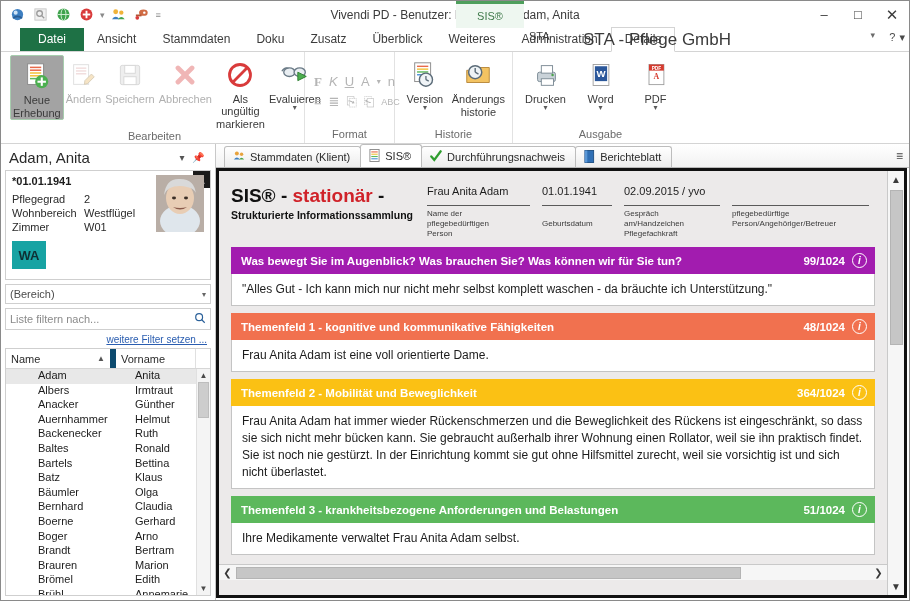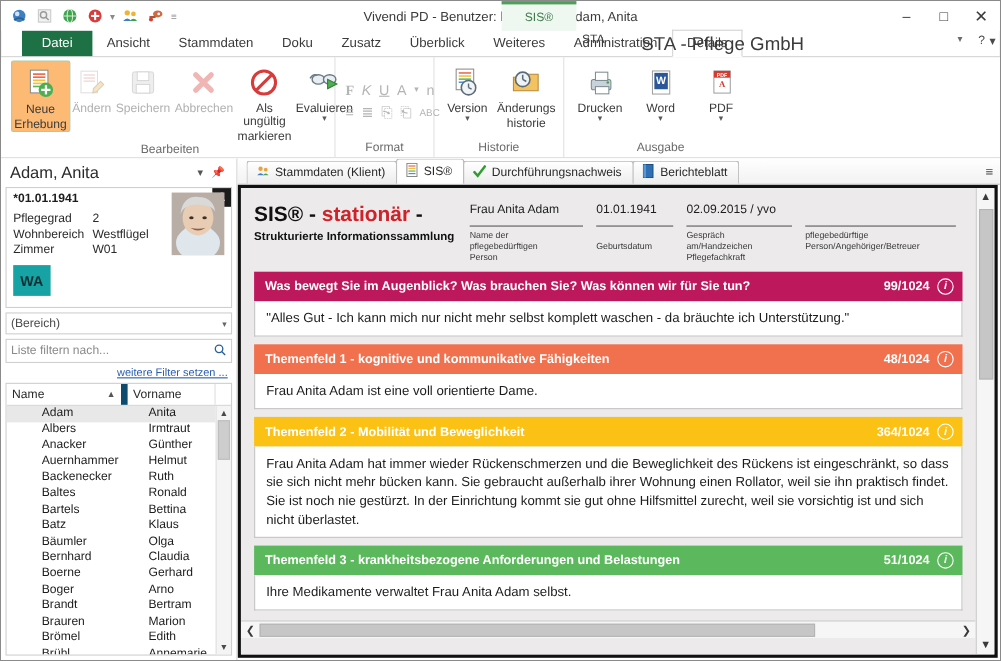--- a/index.html
+++ b/index.html
@@ -110,21 +110,21 @@
   .rgroup-items { flex:1; display:flex; align-items:flex-start; gap:0px; }
   .rgroup-label {
     text-align:center; font-size:11px; color:#6b6b6b;
     padding-bottom:3px; height:15px;
   }
   .bigbtn {
     width:62px; display:flex; flex-direction:column; align-items:center;
     padding:3px 2px 0 2px; text-align:center; line-height:12px;
     font-size:11px; color:#3b3b3b;
   }
-  .bigbtn.sel { background:#fdba74; border:1px solid #a7cdae; border-radius:2px; }
+  .bigbtn.sel { background:#a3a3a3; border:1px solid #a7cdae; border-radius:2px; }
   .bigbtn.dis { color:#b0b0b0; }
   .bigbtn .glyph { height:34px; display:flex; align-items:center; justify-content:center; }
   .bigbtn .cap { padding-top:1px; }
   .bigbtn .drop { font-size:8px; color:#5a5a5a; line-height:6px; }
   .smallrow { display:flex; align-items:center; gap:7px; padding:2px 4px; }
   .smallrow .g { color:#b5b5b5; font-size:13px; }
 
   
   .body {
     flex:1; display:flex; overflow:hidden;
@@ -773,21 +773,21 @@
                 <div class="mcol" style="flex:1">
                   <div class="val"></div>
                   <div class="rule"></div>
                   <div class="lbl" style="white-space:pre-line">pflegebedürftige
 Person/Angehöriger/Betreuer</div>
                 </div>
               </div>
             </div>
 
             <div class="sec">
-              <div class="sec-head" style="background:#be185d">
+              <div class="sec-head" style="background:#a21caf">
                 <span class="ttl">Was bewegt Sie im Augenblick? Was brauchen Sie? Was können wir für Sie tun?</span>
                 <span class="cnt">99/1024</span>
                 <span class="info-i">i</span>
               </div>
               <div class="sec-body">"Alles Gut - Ich kann mich nur nicht mehr selbst komplett waschen - da bräuchte ich Unterstützung."</div>
             </div>
 
             <div class="sec">
               <div class="sec-head" style="background:#F1714F">
                 <span class="ttl">Themenfeld 1 - kognitive und kommunikative Fähigkeiten</span>

